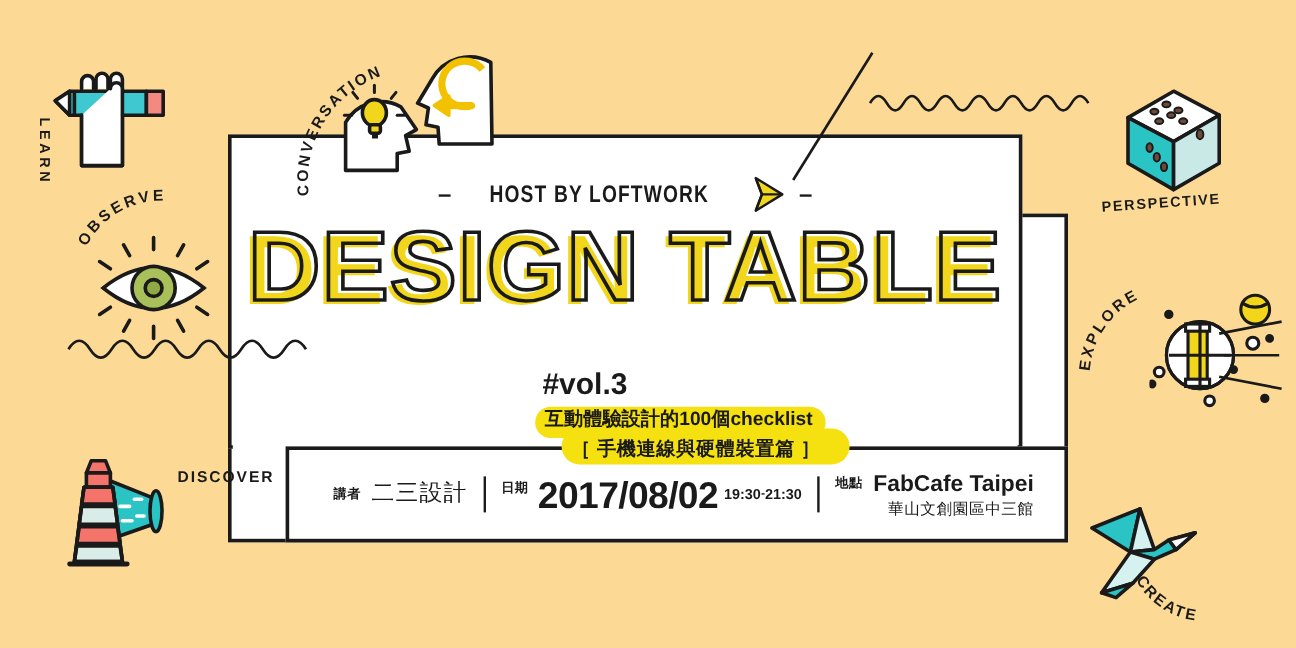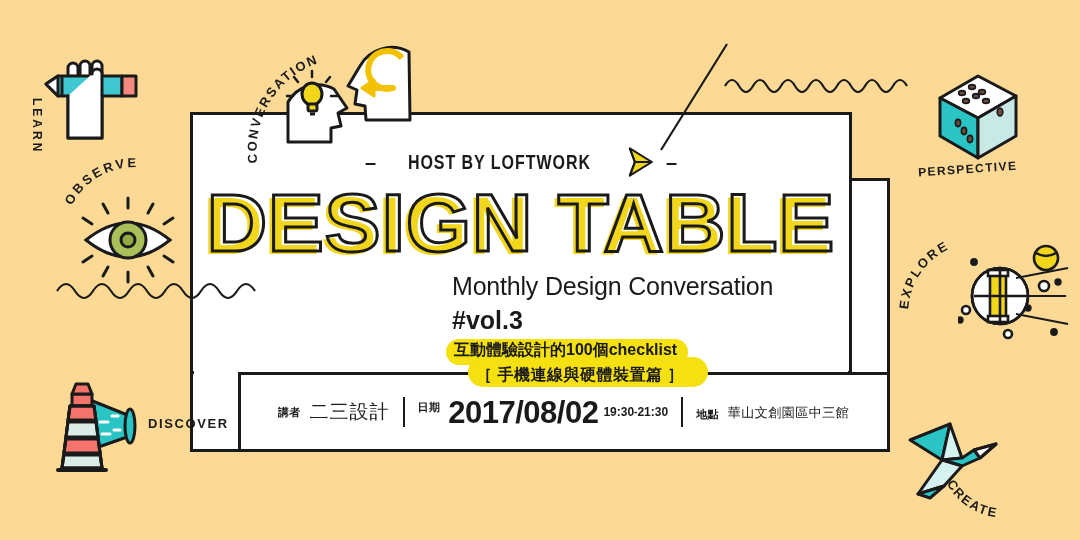--- a/index.html
+++ b/index.html
@@ -135,21 +135,21 @@
   
   .dlabel {
     font-size:12px; font-weight:700; color:#1a1a1a;
     letter-spacing:2.2px; white-space:nowrap;
   }
   #lbl-learn {
     left:30px; top:98px; z-index:5;
     writing-mode:vertical-rl; letter-spacing:3px; font-size:12px;
     font-weight:700; color:#1a1a1a;
   }
-  #lbl-discover { left:148px; top:416px; z-index:5; letter-spacing:1.6px; font-size:13px; }
+  #lbl-discover { left:148px; top:390px; z-index:5; letter-spacing:1.6px; font-size:13px; }
   #lbl-perspective { left:918px; top:162px; z-index:5; letter-spacing:1.4px; font-size:12px;
                      transform:rotate(-4deg); }
   .arcbox { position:absolute; z-index:5; }
   .arcbox svg { overflow:visible; }
   .arctext { font-size:13px; font-weight:700; letter-spacing:2.6px; fill:#1a1a1a;
              font-family:"Liberation Sans", sans-serif; }
 
   
   .stroke { position:absolute; z-index:1; }
   #wave-left  { left:55px;  top:275px; z-index:5; }
@@ -359,21 +359,20 @@
       </g>
     </svg>
     <span class="host-dash">–</span>
   </div>
 
   <div id="title-wrap" class="abs">
     <div id="title-fill" class="title-layer">DESIGN TABLE</div>
     <div id="title-outline" class="title-layer">DESIGN TABLE</div>
   </div>
 
-  <div id="subtitle" class="abs">Monthly Design Conversation</div>
 
   <div id="vol-row" class="abs">
     <span id="vol-label">#vol.3</span>
     <span id="hl-box">
       <span class="hl-pill" id="hl-pill-1"></span>
       <span class="hl-pill" id="hl-pill-2"></span>
       <div id="hl-line-1">互動體驗設計的100個checklist</div>
       <div id="hl-line-2">［ 手機連線與硬體裝置篇 ］</div>
     </span>
   </div>
@@ -397,18 +396,19 @@
         <span class="time-d">-</span>
         <span class="time-t">21:30</span>
       </span>
     </div>
 
     <div class="vbar"></div>
 
     <div class="info-grp">
       <span class="info-key" style="margin-right:9px; align-self:flex-start; margin-top:4px;">地點</span>
       <span class="info-two">
+        <span id="venue-main">FabCafe Taipei</span>
         <span id="venue-sub">華山文創園區中三館</span>
       </span>
     </div>
   </div>
 
 </div>
 
 </body></html>

